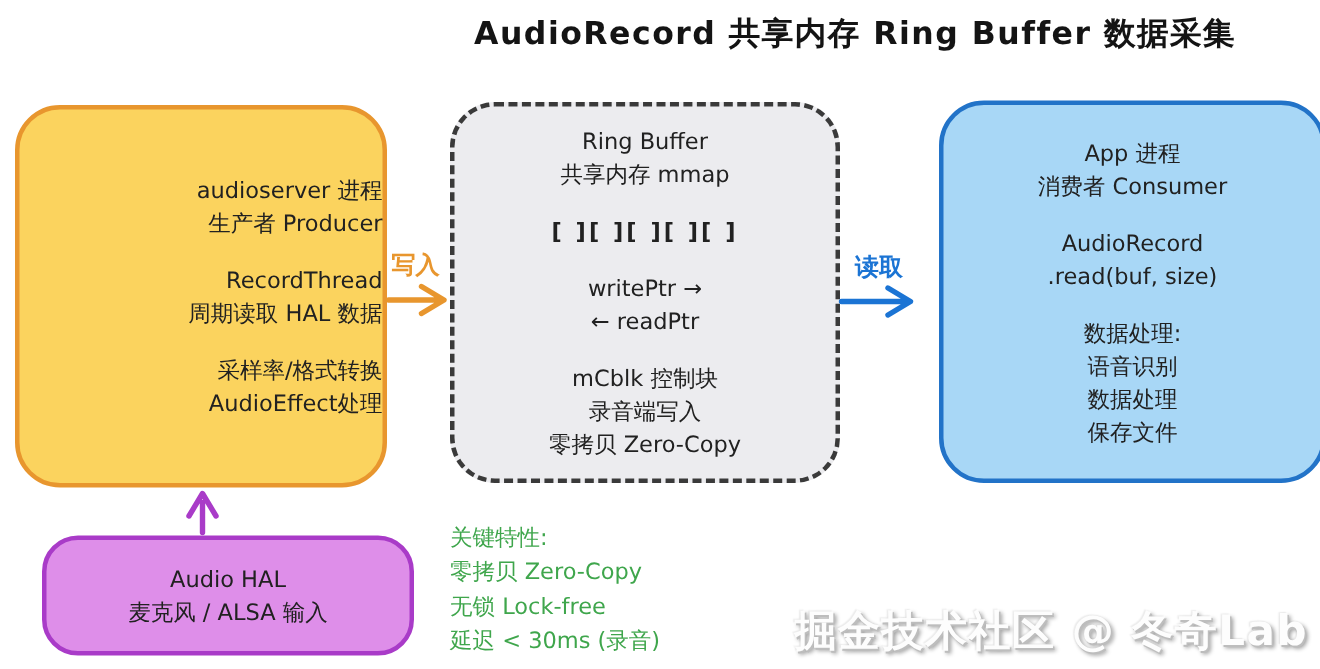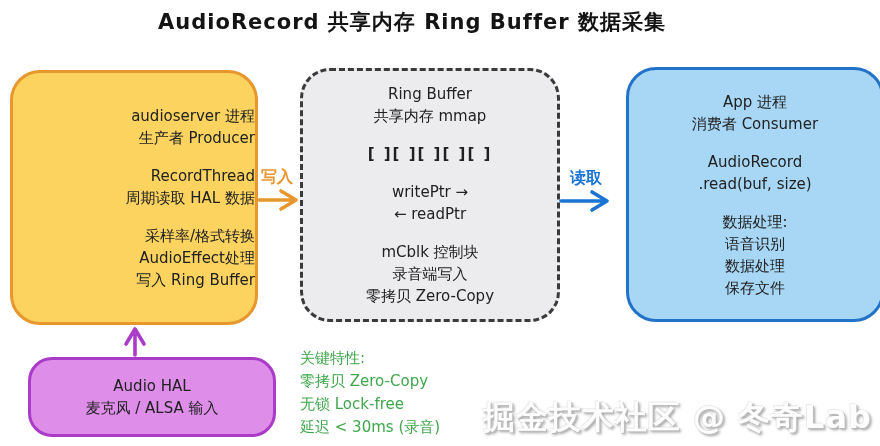--- a/index.html
+++ b/index.html
@@ -13,21 +13,21 @@
   }
   *{box-sizing:border-box;margin:0;padding:0;}
   html,body{background:#ffffff;}
   body{font-family:"DejaVu Sans", sans-serif;}
   .canvas{
     position:relative; width:880px; height:446px;
     background:#ffffff; overflow:hidden;
   }
   .title{
     position:absolute; top:8px; left:0; width:824px;
-    text-align:center; font-size:21px; font-weight:700;
+    text-align:right; font-size:21px; font-weight:700;
     letter-spacing:1px; color:#141414;
   }
   .box{
     position:absolute; display:flex; flex-direction:column;
     align-items:center; justify-content:center; text-align:center;
     font-size:15px; line-height:22px; font-weight:500; color:var(--ink);
   }
   .box .gap{height:16px;}
   .producer{
     left:10px; top:70px; width:248px; height:255px;
@@ -65,42 +65,41 @@
   }
   .write-label{left:261px; top:167px; color:var(--write-arrow);}
   .read-label{left:570px; top:168px; color:var(--read-arrow);}
   .features{
     position:absolute; left:300px; top:347px;
     color:var(--features-green); font-size:15px; line-height:23px;
     font-weight:500;
   }
   .watermark{
     position:absolute; right:8px; bottom:6px;
-    font-size:32px; font-weight:700; color:#fdfdfd; letter-spacing:1px;
+    font-size:28px; font-weight:700; color:#fdfdfd; letter-spacing:1px;
     text-shadow:1px 1px 0 #bdbdbd, 2px 2px 3px #9a9a9a, -1px -1px 1px #ececec;
     margin-top:41px;
   }
 </style>
 </head>
 <body>
 
 <div class="canvas">
 
   <div class="title">AudioRecord 共享内存 Ring Buffer 数据采集</div>
 
   <div class="box producer">
     <div>audioserver 进程</div>
     <div>生产者 Producer</div>
     <div class="gap"></div>
     <div>RecordThread</div>
     <div>周期读取 HAL 数据</div>
     <div class="gap"></div>
     <div>采样率/格式转换</div>
     <div>AudioEffect处理</div>
-    <div>写入 Ring Buffer</div>
   </div>
 
   <div class="box ring">
     <div>Ring Buffer</div>
     <div>共享内存 mmap</div>
     <div class="gap"></div>
     <div class="cells">[ ][ ][ ][ ][ ]</div>
     <div class="gap"></div>
     <div>writePtr →</div>
     <div>← readPtr</div>

